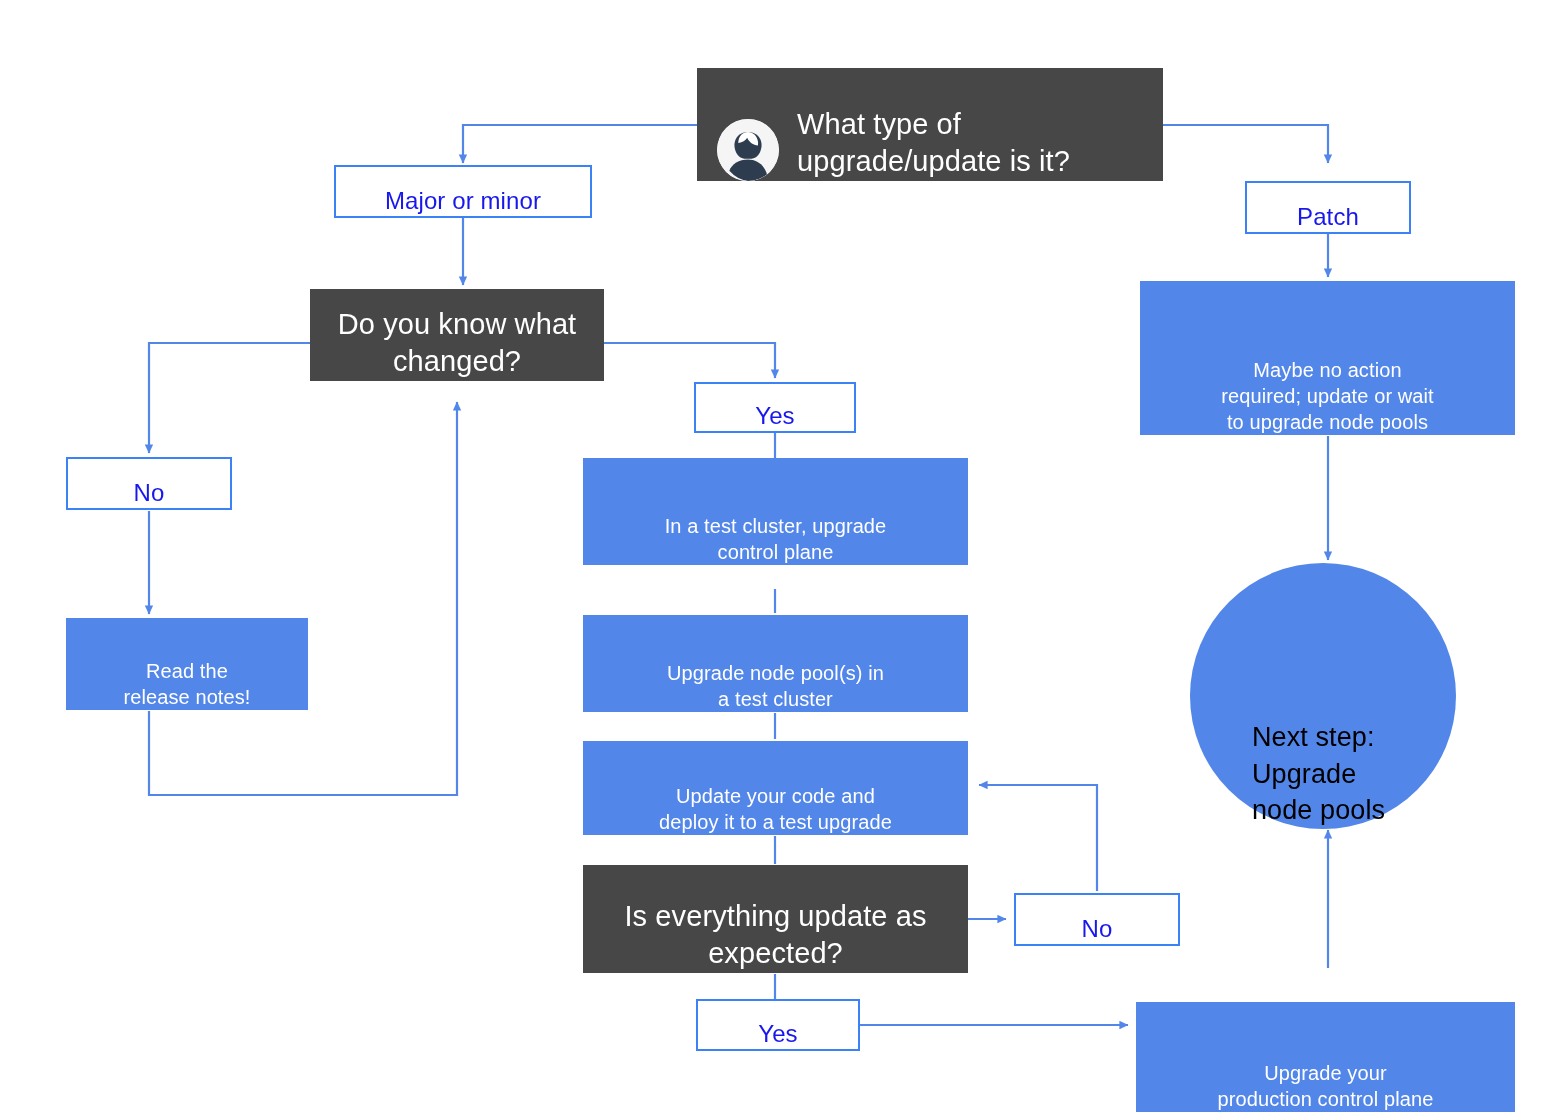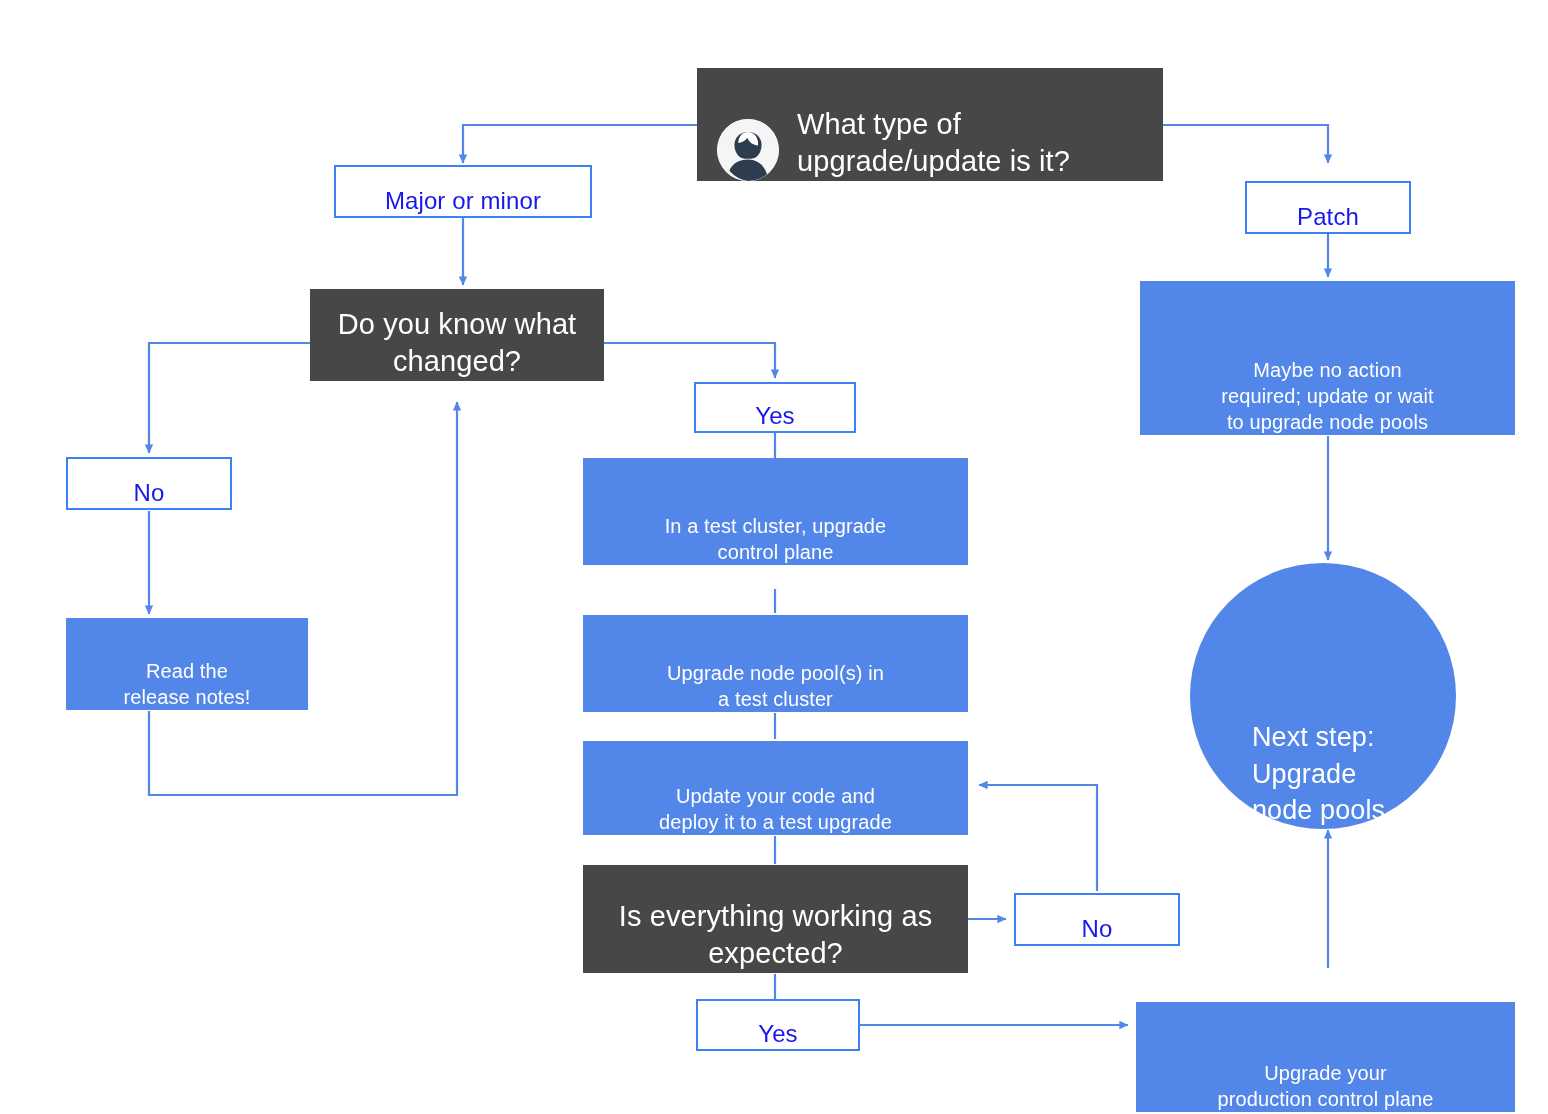--- a/index.html
+++ b/index.html
@@ -54,21 +54,21 @@
     font-size: 20px;
   }
   .kind-outline {
     background: #ffffff;
     border: 2px solid #3b82f6;
     color: #1818ee;
     font-size: 24px;
   }
   .kind-circle {
     background: #5286e9;
-    color: #ffffff;
+    color: #000000;
     font-size: 27px;
     border-radius: 50%;
     justify-content: flex-start;
     text-align: left;
     line-height: 1.36;
   }
   .kind-circle .label {
     padding-left: 62px;
   }
   
@@ -193,21 +193,21 @@
     <span class="label">Upgrade node pool(s) in
 a test cluster</span>
   </div>
 
   <div class="node kind-blue" style="left:583px; top:741px; width:385px; height:94px;">
     <span class="label">Update your code and
 deploy it to a test upgrade</span>
   </div>
 
   <div class="node kind-dark" style="left:583px; top:865px; width:385px; height:108px;">
-    <span class="label">Is everything working as
+    <span class="label">Is everything update as
 expected?</span>
   </div>
 
   <div class="node kind-outline" style="left:1014px; top:893px; width:166px; height:53px;">
     <span class="label">No</span>
   </div>
 
   <div class="node kind-outline" style="left:696px; top:999px; width:164px; height:52px;">
     <span class="label">Yes</span>
   </div>

